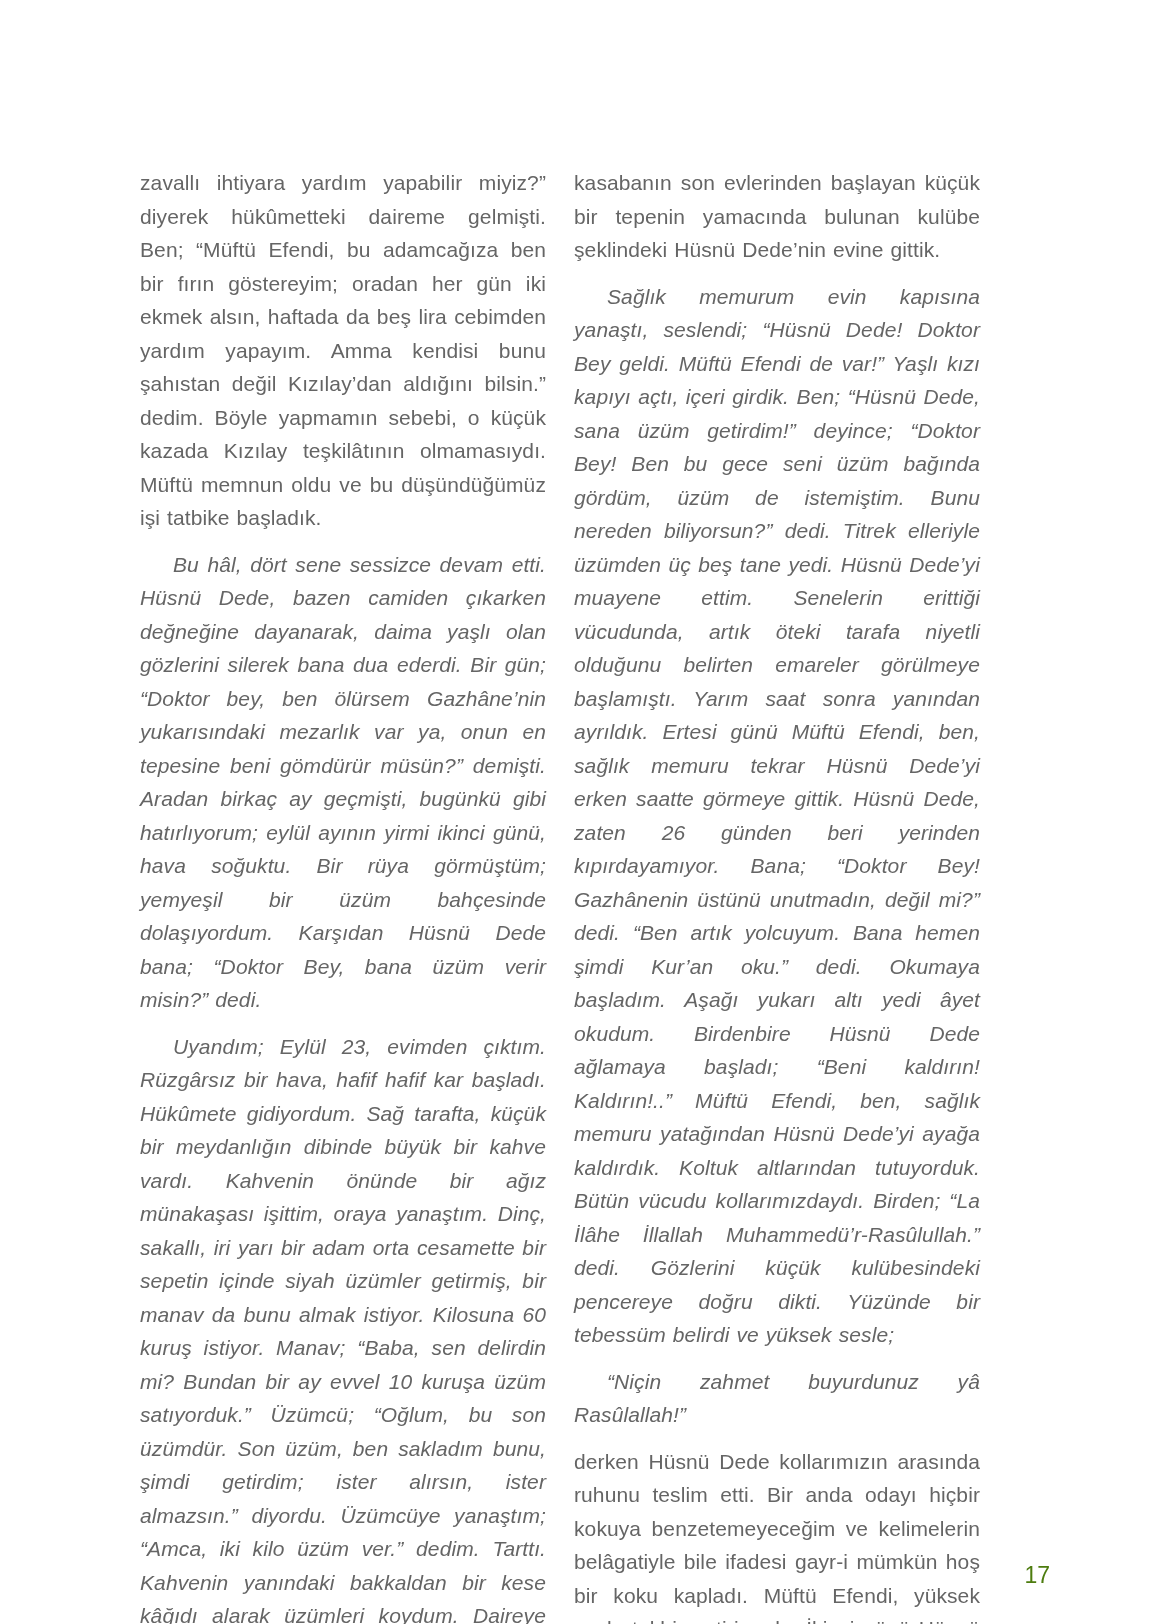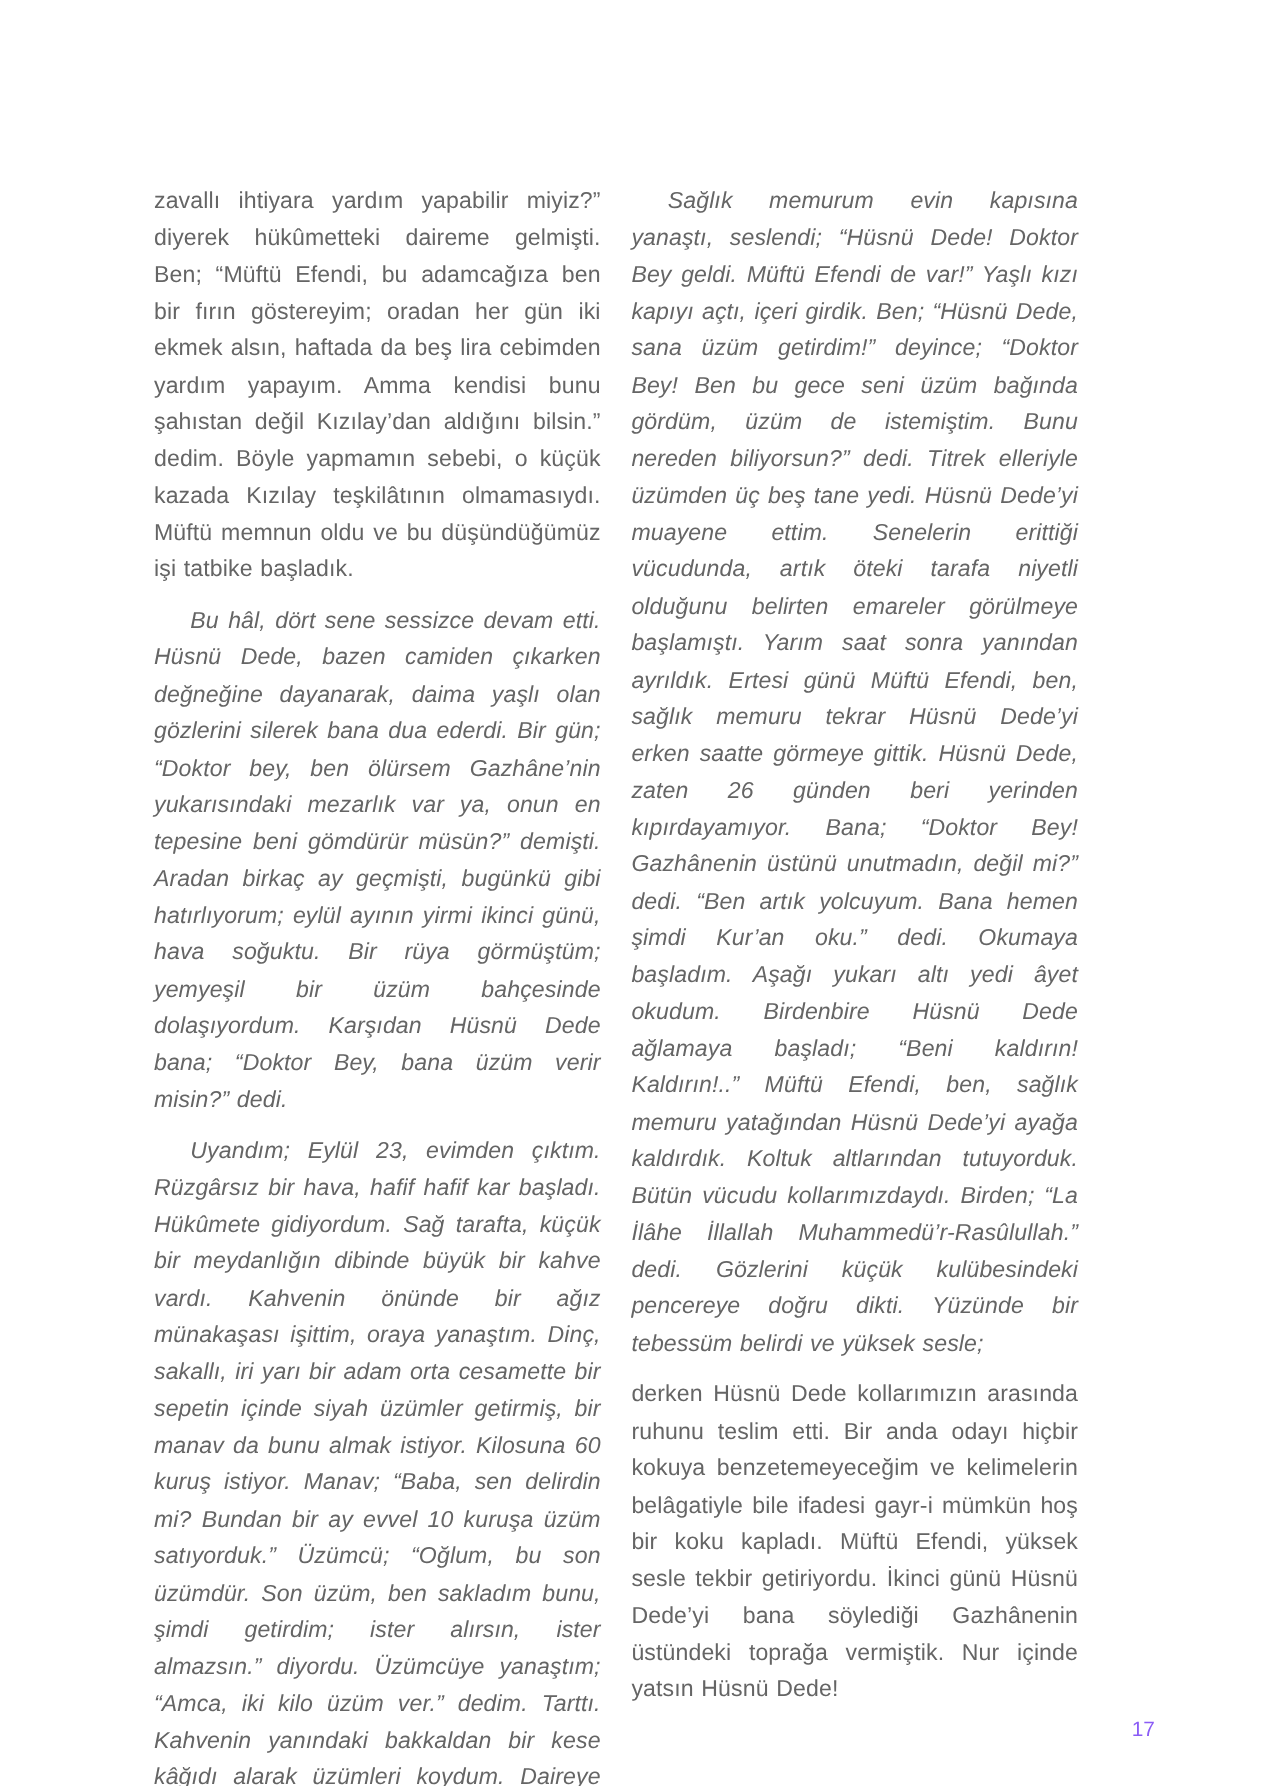--- a/index.html
+++ b/index.html
@@ -43,40 +43,42 @@
     word-spacing: 1px;
   }
   .para.indent {
     text-indent: 33px;
     font-style: italic;
   }
   .page-number {
     position: absolute;
     top: 1534px;
     right: 102px;
-    font-size: 19px;
-    color: #8b5cf6;
+    font-size: 23px;
+    color: #4d7c0f;
     font-weight: 300;
   }
 </style>
 </head>
 <body>
 
 <div class="page">
 
   <div class="text-columns">
 
     <div class="column">
       <p class="para">zavallı ihtiyara yardım yapabilir miyiz?” diyerek hükûmetteki daireme gelmişti. Ben; “Müftü Efendi, bu adamcağıza ben bir fırın göstereyim; oradan her gün iki ekmek alsın, haftada da beş lira cebimden yardım yapayım. Amma kendisi bunu şahıstan değil Kızılay’dan aldığını bilsin.” dedim. Böyle yapmamın sebebi, o küçük kazada Kızılay teşkilâtının olmamasıydı. Müftü memnun oldu ve bu düşündüğümüz işi tatbike başladık.</p>
       <p class="para indent">Bu hâl, dört sene sessizce devam etti. Hüsnü Dede, bazen camiden çıkarken değneğine dayanarak, daima yaşlı olan gözlerini silerek bana dua ederdi. Bir gün; “Doktor bey, ben ölürsem Gazhâne’nin yukarısındaki mezarlık var ya, onun en tepesine beni gömdürür müsün?” demişti. Aradan birkaç ay geçmişti, bugünkü gibi hatırlıyorum; eylül ayının yirmi ikinci günü, hava soğuktu. Bir rüya görmüştüm; yemyeşil bir üzüm bahçesinde dolaşıyordum. Karşıdan Hüsnü Dede bana; “Doktor Bey, bana üzüm verir misin?” dedi.</p>
       <p class="para indent">Uyandım; Eylül 23, evimden çıktım. Rüzgârsız bir hava, hafif hafif kar başladı. Hükûmete gidiyordum. Sağ tarafta, küçük bir meydanlığın dibinde büyük bir kahve vardı. Kahvenin önünde bir ağız münakaşası işittim, oraya yanaştım. Dinç, sakallı, iri yarı bir adam orta cesamette bir sepetin içinde siyah üzümler getirmiş, bir manav da bunu almak istiyor. Kilosuna 60 kuruş istiyor. Manav; “Baba, sen delirdin mi? Bundan bir ay evvel 10 kuruşa üzüm satıyorduk.” Üzümcü; “Oğlum, bu son üzümdür. Son üzüm, ben sakladım bunu, şimdi getirdim; ister alırsın, ister almazsın.” diyordu.  Üzümcüye yanaştım; “Amca, iki kilo üzüm ver.” dedim. Tarttı. Kahvenin yanındaki bakkaldan bir kese kâğıdı alarak üzümleri koydum. Daireye geldim. Kar devam ediyordu. Dairenin alt katında Müftülük dairesi vardı. Müftü Efendi’yi de aldım yanıma, bir de sağlık memuru alarak</p>
     </div>
 
     <div class="column">
+      <p class="para">kasabanın son evlerinden başlayan küçük bir tepenin yamacında bulunan kulübe şeklindeki Hüsnü Dede’nin evine gittik.</p>
       <p class="para indent">Sağlık memurum evin kapısına yanaştı, seslendi; “Hüsnü Dede! Doktor Bey geldi. Müftü Efendi de var!” Yaşlı kızı kapıyı açtı, içeri girdik. Ben; “Hüsnü Dede, sana üzüm getirdim!” deyince; “Doktor Bey! Ben bu gece seni üzüm bağında gördüm, üzüm de istemiştim. Bunu nereden biliyorsun?” dedi. Titrek elleriyle üzümden üç beş tane yedi. Hüsnü Dede’yi muayene ettim. Senelerin erittiği vücudunda, artık öteki tarafa niyetli olduğunu belirten emareler görülmeye başlamıştı. Yarım saat sonra yanından ayrıldık. Ertesi günü Müftü Efendi, ben, sağlık memuru tekrar Hüsnü Dede’yi erken saatte görmeye gittik. Hüsnü Dede, zaten 26 günden beri yerinden kıpırdayamıyor. Bana; “Doktor Bey! Gazhânenin üstünü unutmadın, değil mi?” dedi. “Ben artık yolcuyum. Bana hemen şimdi Kur’an oku.” dedi. Okumaya başladım. Aşağı yukarı altı yedi âyet okudum. Birdenbire Hüsnü Dede ağlamaya başladı; “Beni kaldırın! Kaldırın!..” Müftü Efendi, ben, sağlık memuru yatağından Hüsnü Dede’yi ayağa kaldırdık. Koltuk altlarından tutuyorduk. Bütün vücudu kollarımızdaydı. Birden; “La İlâhe İllallah Muhammedü’r-Rasûlullah.” dedi. Gözlerini küçük kulübesindeki pencereye doğru dikti. Yüzünde bir tebessüm belirdi ve yüksek sesle;</p>
+      <p class="para indent">“Niçin zahmet buyurdunuz yâ Rasûlallah!”</p>
       <p class="para">derken Hüsnü Dede kollarımızın arasında ruhunu teslim etti. Bir anda odayı hiçbir kokuya benzetemeyeceğim ve kelimelerin belâgatiyle bile ifadesi gayr-i mümkün hoş bir koku kapladı. Müftü Efendi, yüksek sesle tekbir getiriyordu. İkinci günü Hüsnü Dede’yi bana söylediği Gazhânenin üstündeki toprağa vermiştik. Nur içinde yatsın Hüsnü Dede!</p>
     </div>
 
   </div>
 
   <div class="page-number">17</div>
 
 </div>
 
 </body></html>

